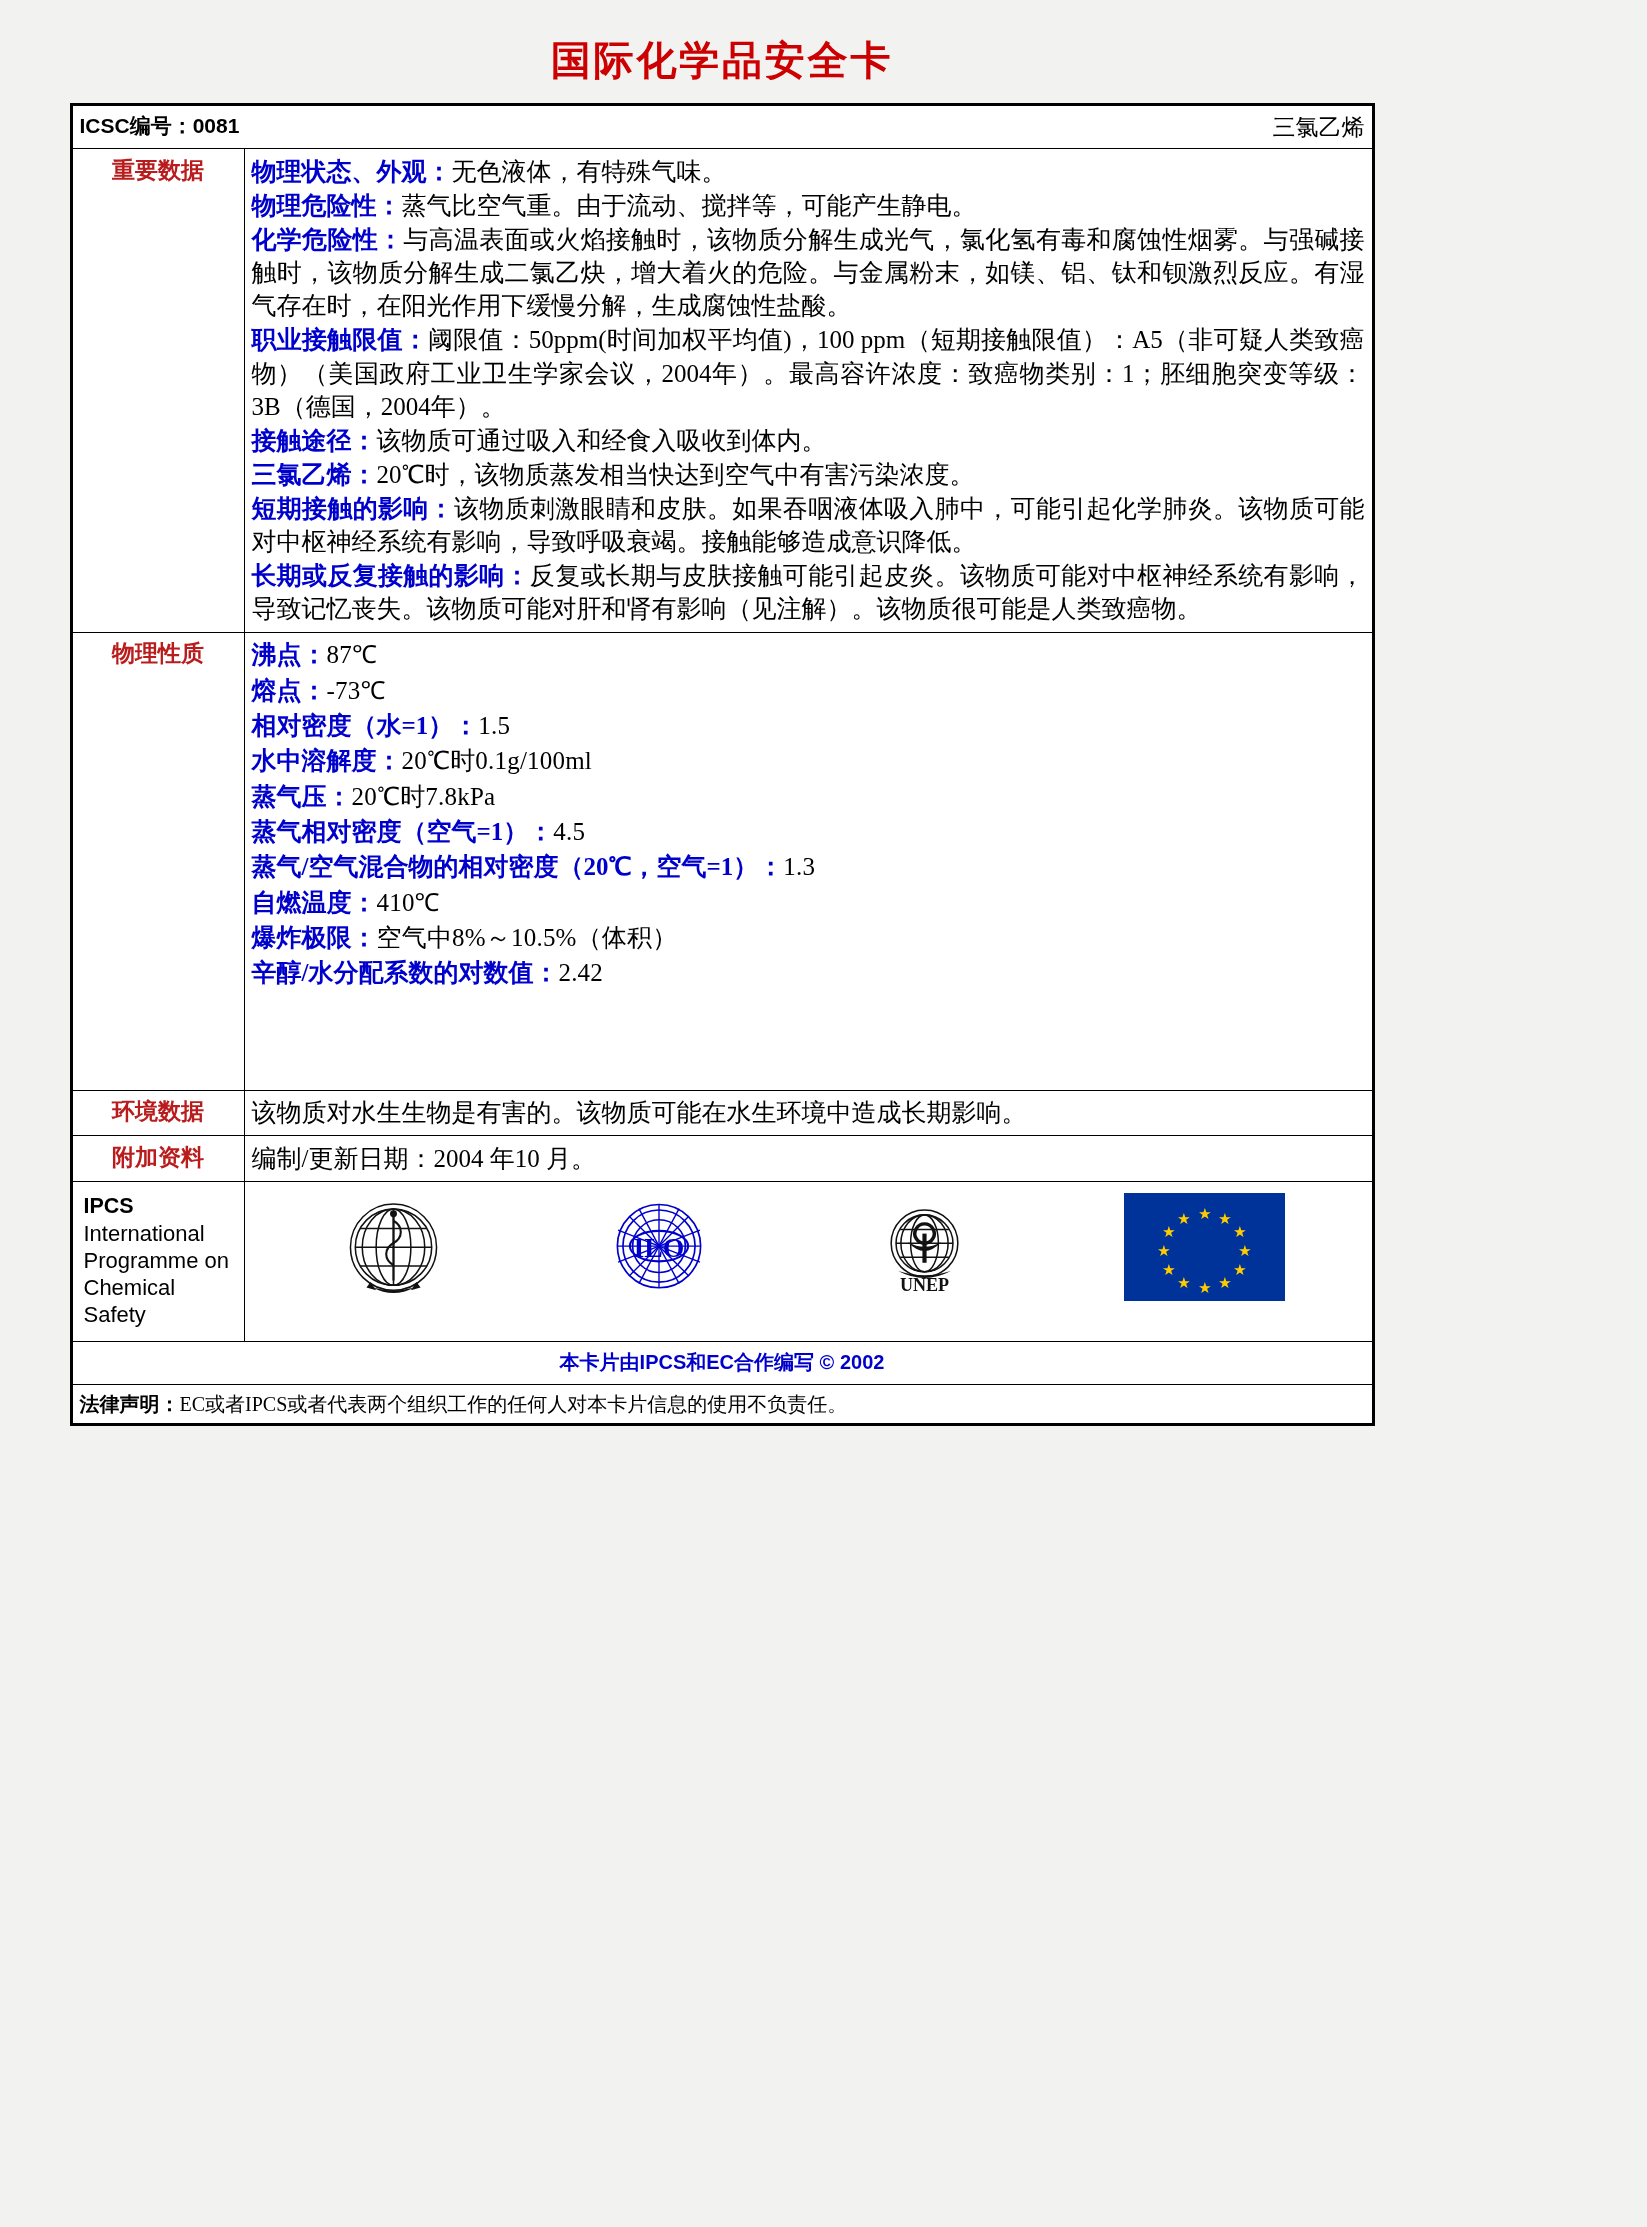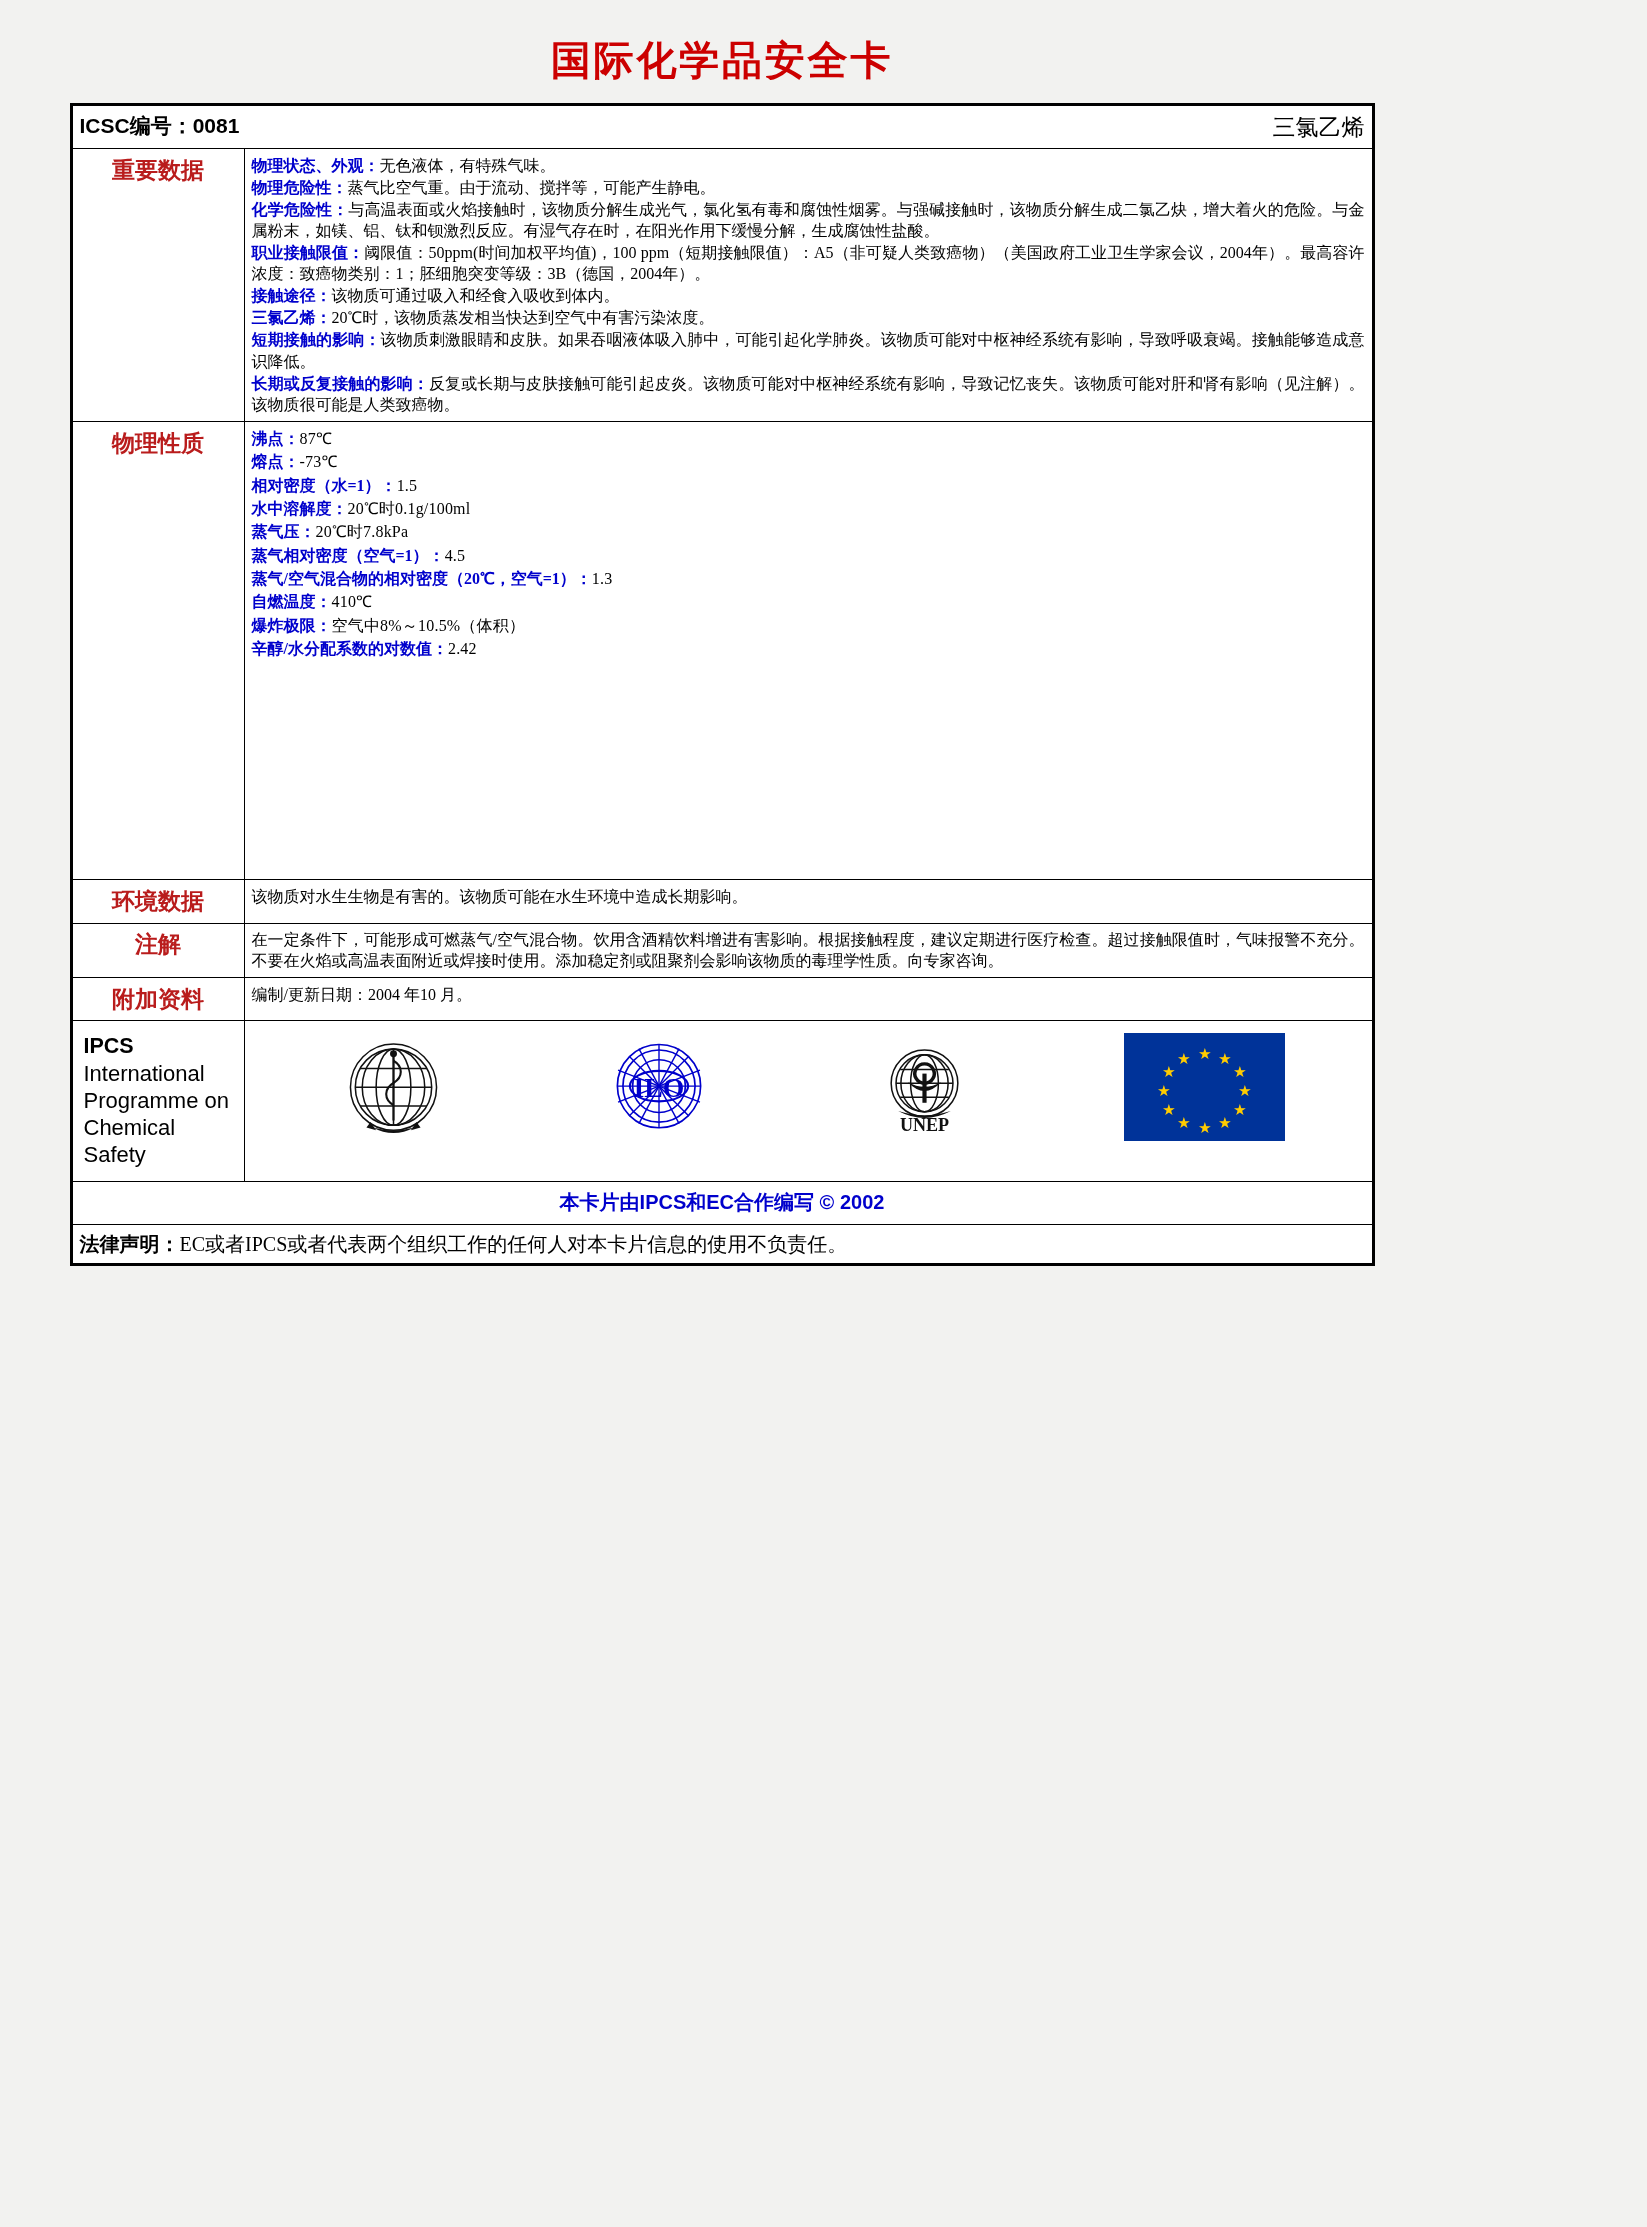--- a/index.html
+++ b/index.html
@@ -60,21 +60,21 @@
     font-size: 21px;
     color: #000;
   }
   .chem-name {
     text-align: right;
     font-size: 23px;
     color: #000;
     font-family: "Liberation Serif", serif;
   }
   .body-text {
-    font-size: 16px;
+    font-size: 25px;
     line-height: 1.33;
     color: #000;
     text-align: justify;
   }
   .lbl {
     color: #0000cc;
     font-weight: bold;
   }
   .block p {
     margin: 0 0 0.7px 0;
@@ -191,24 +191,20 @@
           <p><span class="lbl">爆炸极限：</span><span class="val">空气中8%～10.5%（体积）</span></p>
           <p><span class="lbl">辛醇/水分配系数的对数值：</span><span class="val">2.42</span></p>
         </td>
       </tr>
 
       <tr>
         <td class="row-head">环境数据</td>
         <td class="body-text">该物质对水生生物是有害的。该物质可能在水生环境中造成长期影响。</td>
       </tr>
 
-      <tr>
-        <td class="row-head">注解</td>
-        <td class="body-text">在一定条件下，可能形成可燃蒸气/空气混合物。饮用含酒精饮料增进有害影响。根据接触程度，建议定期进行医疗检查。超过接触限值时，气味报警不充分。不要在火焰或高温表面附近或焊接时使用。添加稳定剂或阻聚剂会影响该物质的毒理学性质。向专家咨询。</td>
-      </tr>
 
       <tr>
         <td class="row-head">附加资料</td>
         <td class="body-text">编制/更新日期：2004 年10 月。</td>
       </tr>
 
       <tr>
         <td colspan="2" class="footer-cell">
           <div class="logos">
             <div class="ipcs-block">

